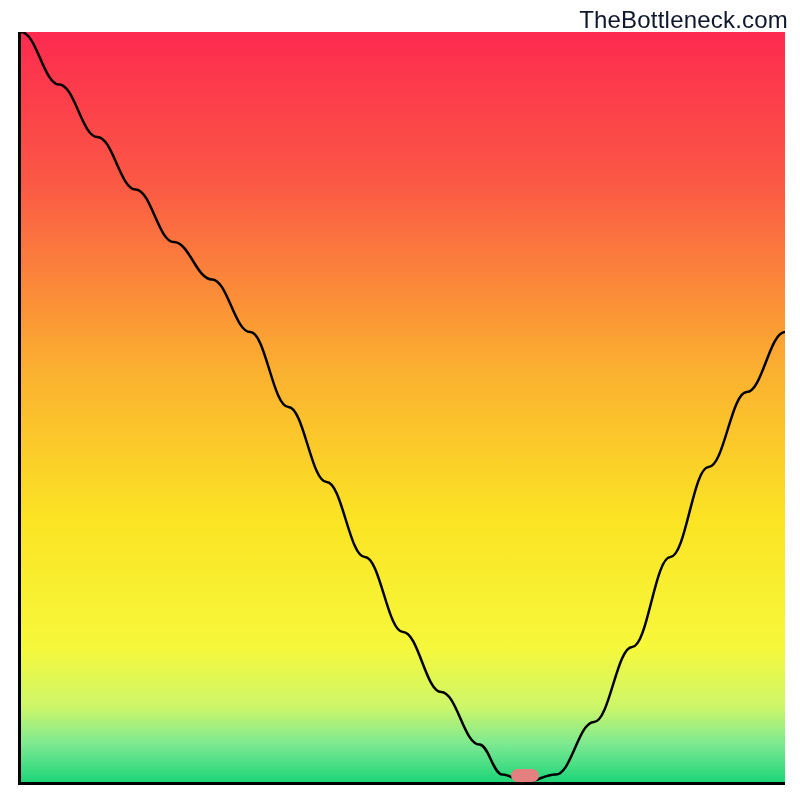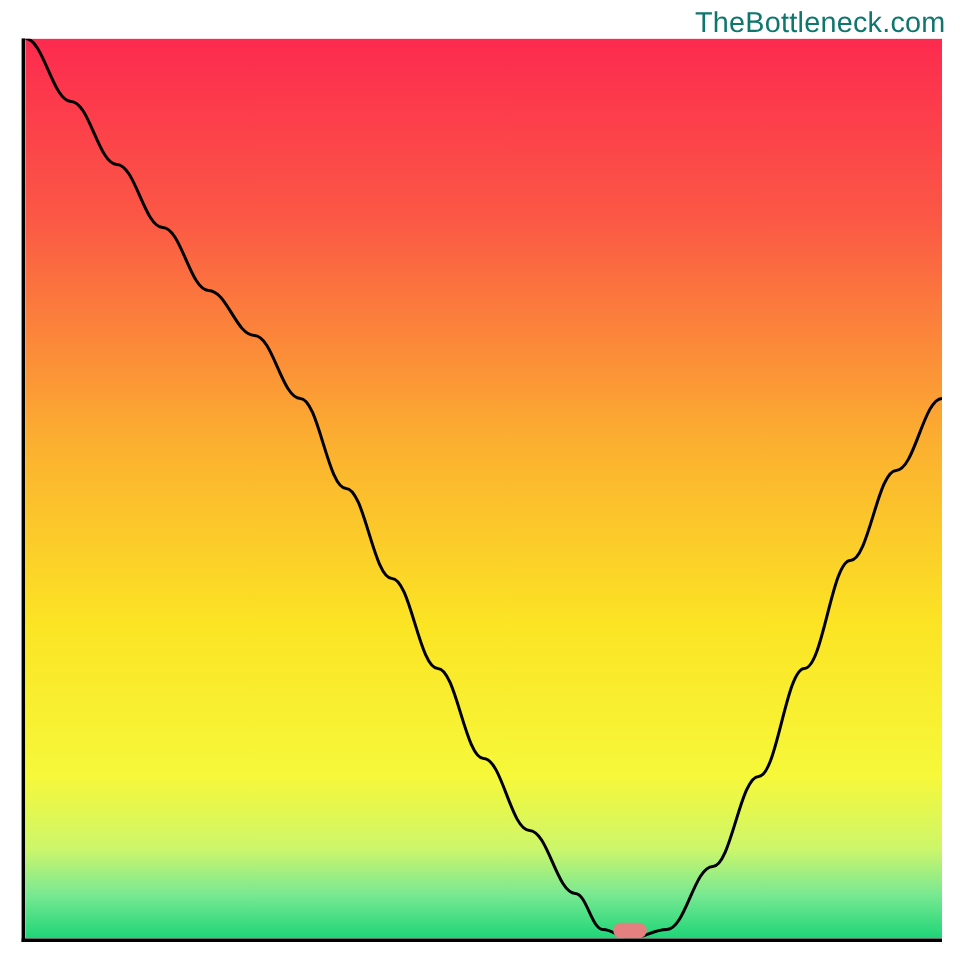--- a/index.html
+++ b/index.html
@@ -14,21 +14,21 @@
     position: relative;
     width: 800px;
     height: 800px;
   }
   .watermark {
     position: absolute;
     top: 6px;
     right: 12px;
     font-size: 24px;
     font-weight: 400;
-    color: #0f766e;
+    color: #0f172a;
     letter-spacing: 0.2px;
   }
   .plot-area {
     position: absolute;
     left: 18px;
     top: 32px;
     width: 764px;
     height: 750px;
     border-left: 3px solid #000;
     border-bottom: 3px solid #000;

